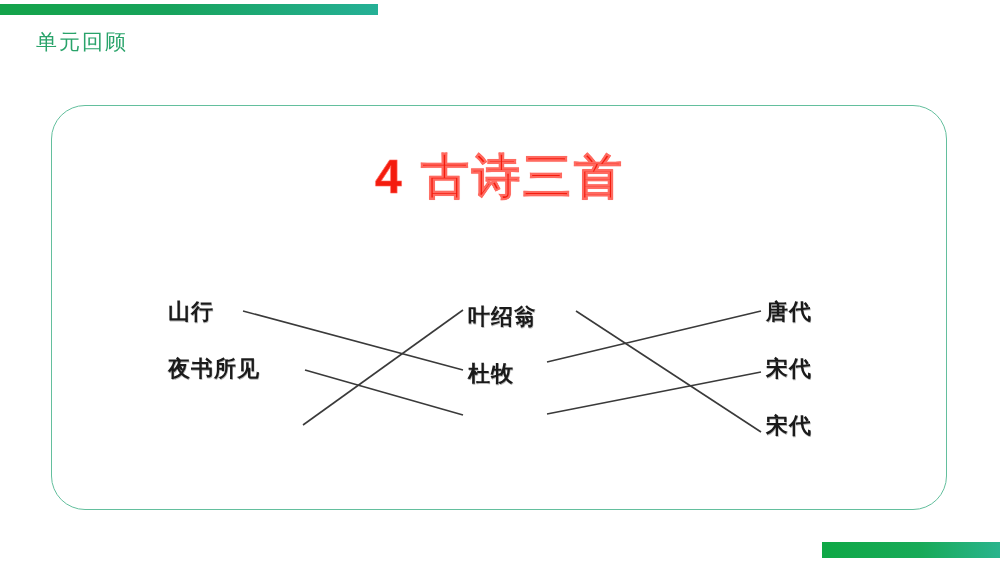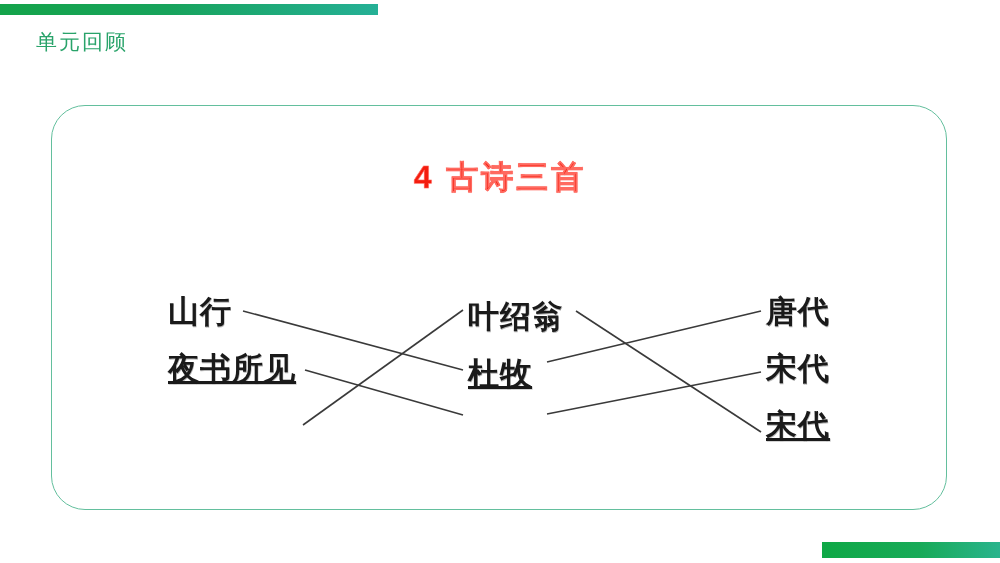--- a/index.html
+++ b/index.html
@@ -61,21 +61,21 @@
     box-sizing: border-box;
     background: #ffffff;
   }
   
   .lesson-title {
     position: absolute;
     left: 0;
     right: 0;
     top: 155px;
     text-align: center;
-    font-size: 32px;
+    font-size: 48px;
     line-height: 44px;
     font-weight: bold;
     color: #f41c0e;
     letter-spacing: 3px;
     -webkit-text-stroke: 0.6px #ff6a60;
     text-shadow: 0 0 1px #ff8d85;
     white-space: nowrap;
   }
   
   .match-area {
@@ -88,31 +88,31 @@
   }
   .col {
     position: absolute;
     pointer-events: auto;
   }
   .col-left   { left: 168px; top: 296px; }
   .col-mid    { left: 468px; top: 301px; }
   .col-right  { left: 766px; top: 296px; text-align: center; }
 
   .item {
-    font-size: 31px;
+    font-size: 22px;
     line-height: 31px;
     height: 31px;
     margin-bottom: 26px;
     font-weight: bold;
     color: #1a1a1a;
     white-space: nowrap;
     letter-spacing: 1px;
     text-shadow: 0.6px 0.6px 0 #b8b8b8;
   }
-  .item:last-child { margin-bottom: 0; text-decoration: underline; }
+  .item:last-child { margin-bottom: 0; }
 
   svg.links {
     position: absolute;
     left: 0;
     top: 0;
     width: 1000px;
     height: 563px;
     pointer-events: none;
   }
 </style>

